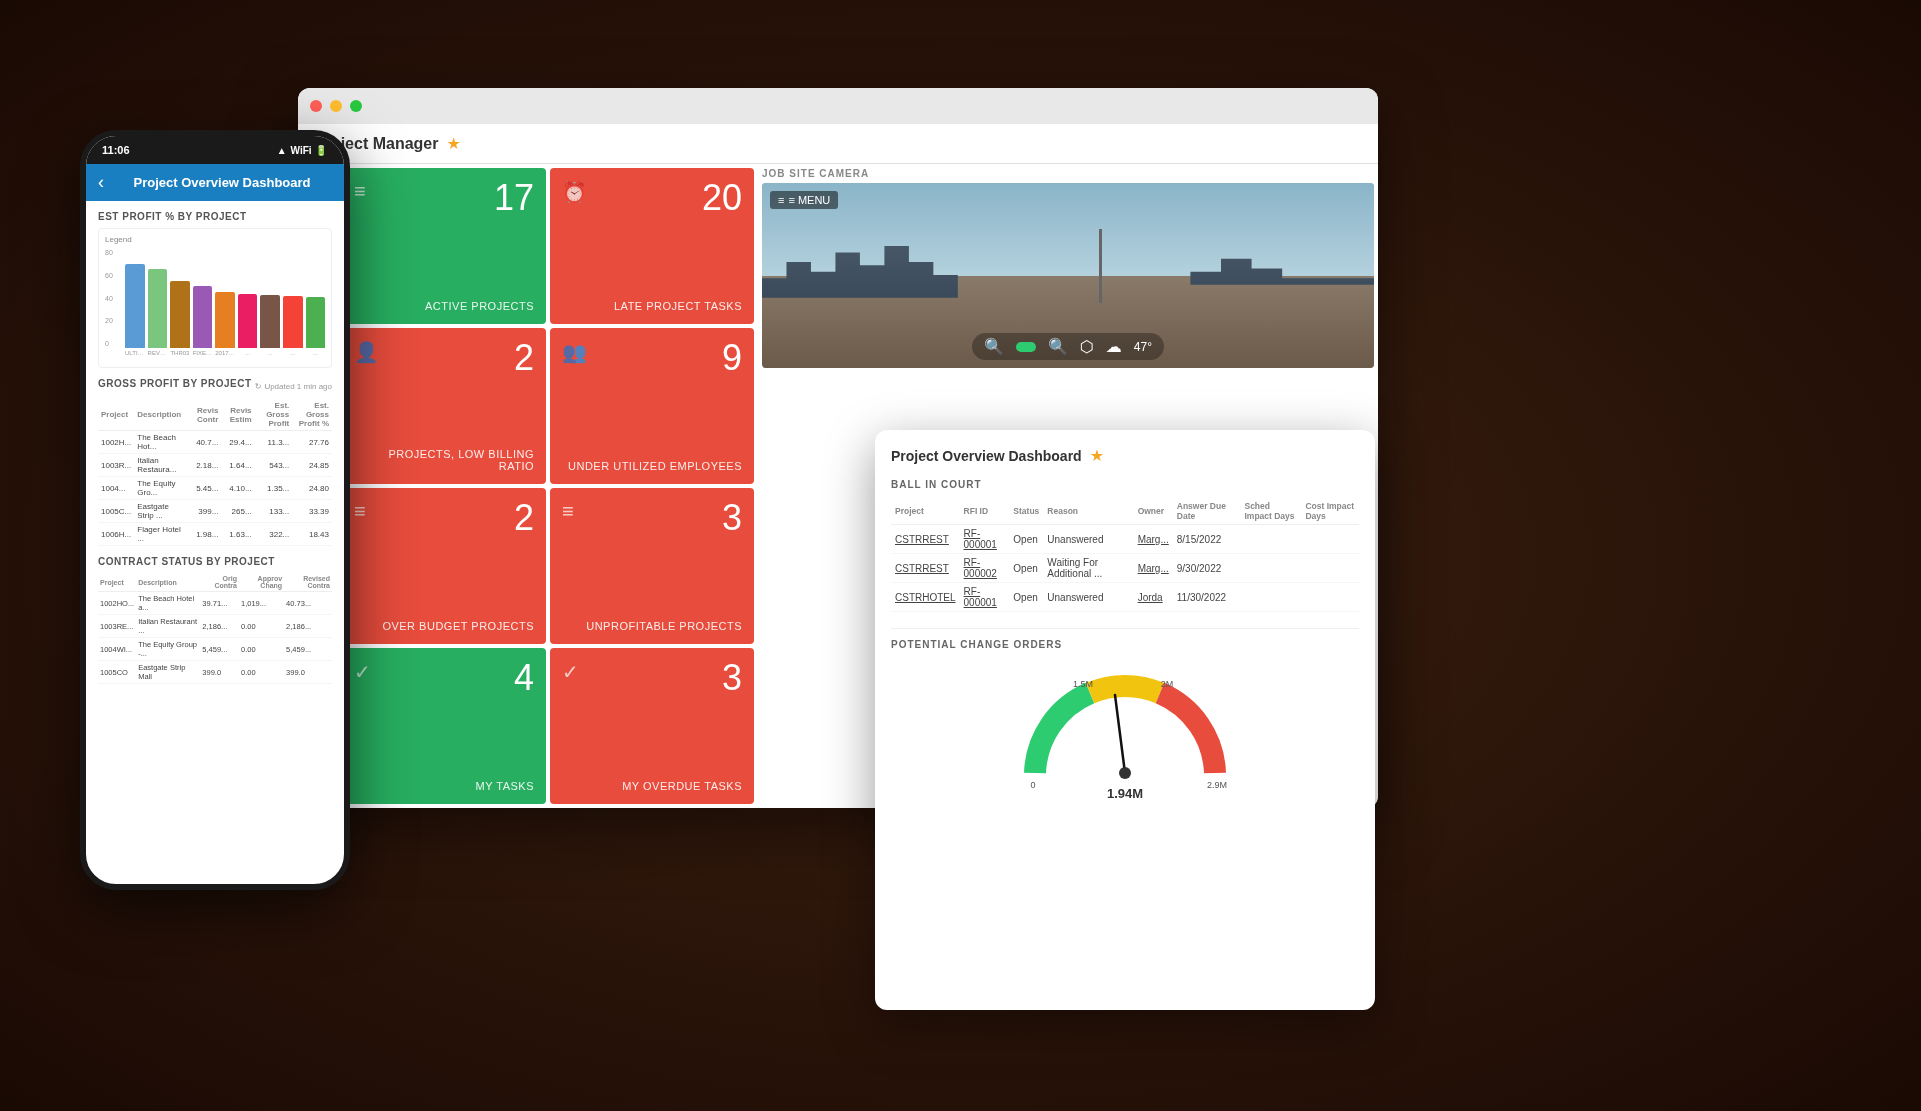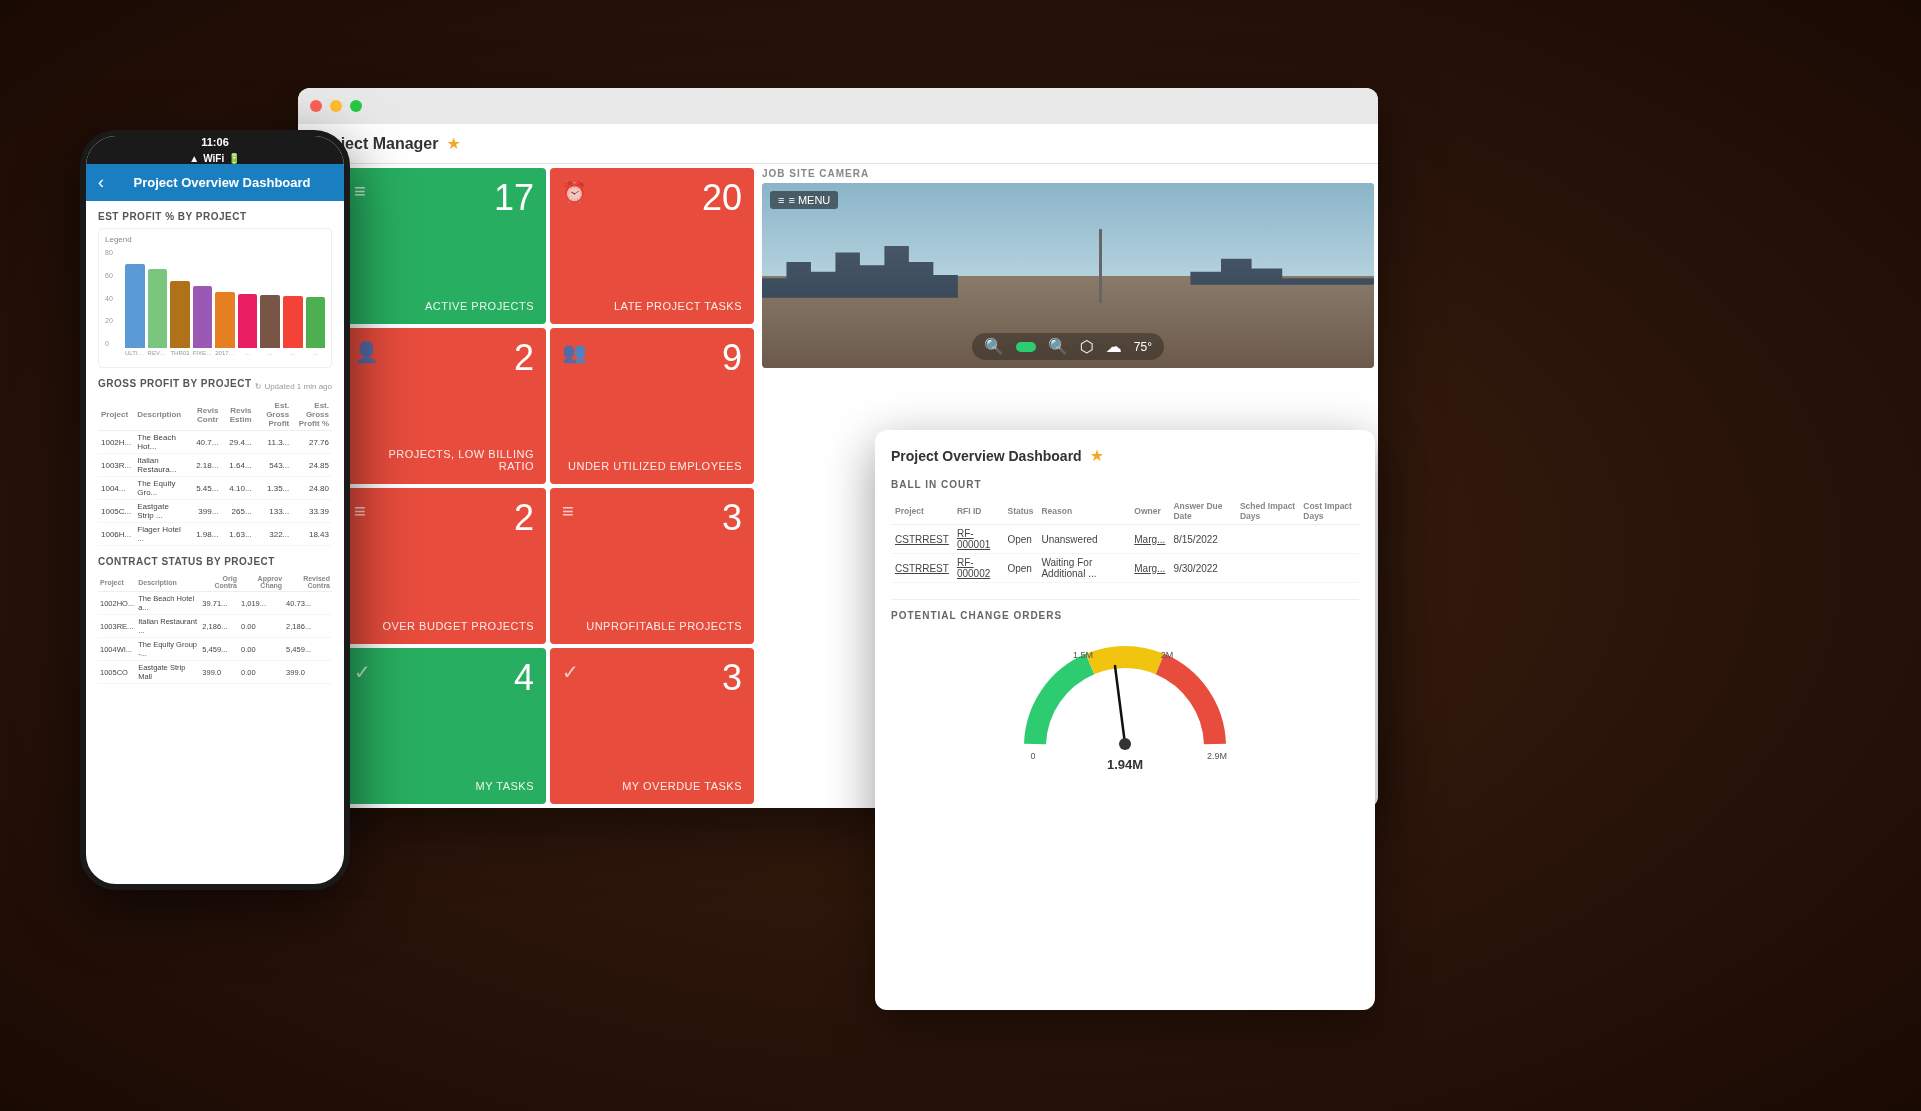--- a/index.html
+++ b/index.html
@@ -256,21 +256,20 @@
     .phone-notch {
       background: #1a1a1a;
       height: 28px;
       display: flex;
       align-items: center;
       justify-content: space-between;
       padding: 0 16px;
       color: #fff;
       font-size: 11px;
       font-weight: 600;
-      flex-direction: column;
     }
 
     .phone-status-icons { display: flex; gap: 4px; align-items: center; font-size: 10px; }
 
     .phone-nav {
       background: #1a7fc1;
       padding: 8px 12px;
       display: flex;
       align-items: center;
       gap: 8px;
@@ -618,21 +617,21 @@
                 <span>≡</span>
                 <span>≡ MENU</span>
               </div>
 
               <div class="camera-controls">
                 <span class="camera-ctrl-icon">🔍</span>
                 <div class="camera-status-dot"></div>
                 <span class="camera-ctrl-icon">🔍</span>
                 <span class="camera-ctrl-icon">⬡</span>
                 <span class="camera-ctrl-icon">☁</span>
-                <span class="camera-temp">75°</span>
+                <span class="camera-temp">47°</span>
               </div>
             </div>
           </div>
         </div>
 
       </div>
     </div>
   </div>
 </div>
 
@@ -838,20 +837,30 @@
         <tr>
           <td class="link-text" style="cursor: pointer;">CSTRREST</td>
           <td class="link-text" style="cursor: pointer;">RF-000002</td>
           <td>Open</td>
           <td>Waiting For Additional ...</td>
           <td class="link-text" style="cursor: pointer;">Marg...</td>
           <td>9/30/2022</td>
           <td></td>
           <td></td>
         </tr>
+        <tr>
+          <td class="link-text" style="cursor: pointer;">CSTRHOTEL</td>
+          <td class="link-text" style="cursor: pointer;">RF-000001</td>
+          <td>Open</td>
+          <td>Unanswered</td>
+          <td class="link-text" style="cursor: pointer;">Jorda</td>
+          <td>11/30/2022</td>
+          <td></td>
+          <td></td>
+        </tr>
       </tbody>
   </table>
 
   <hr class="po-section-divider">
 
   <div class="po-section-title">POTENTIAL CHANGE ORDERS</div>
 
   <div class="gauge-container">
     <svg class="gauge-svg" viewBox="0 0 220 140">
 

